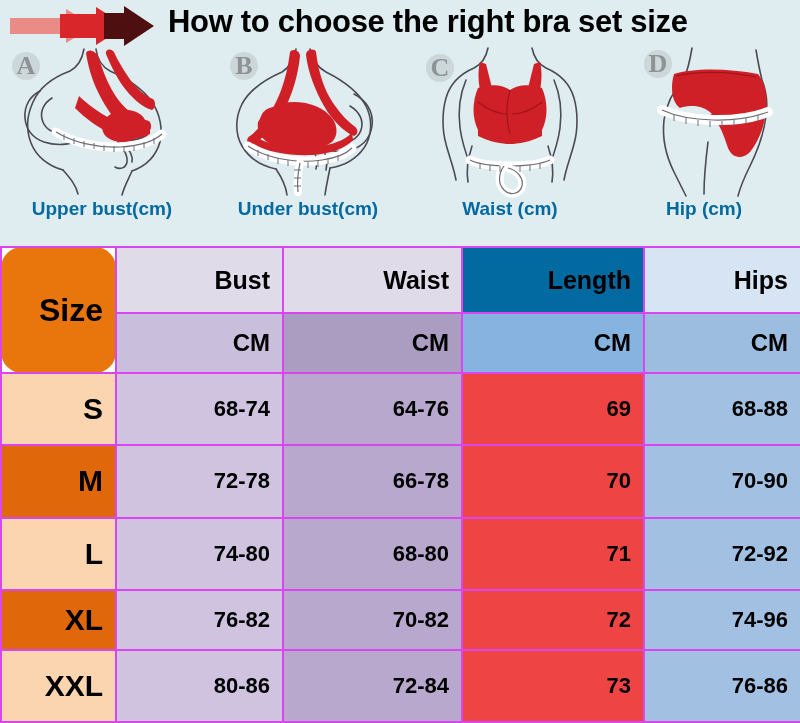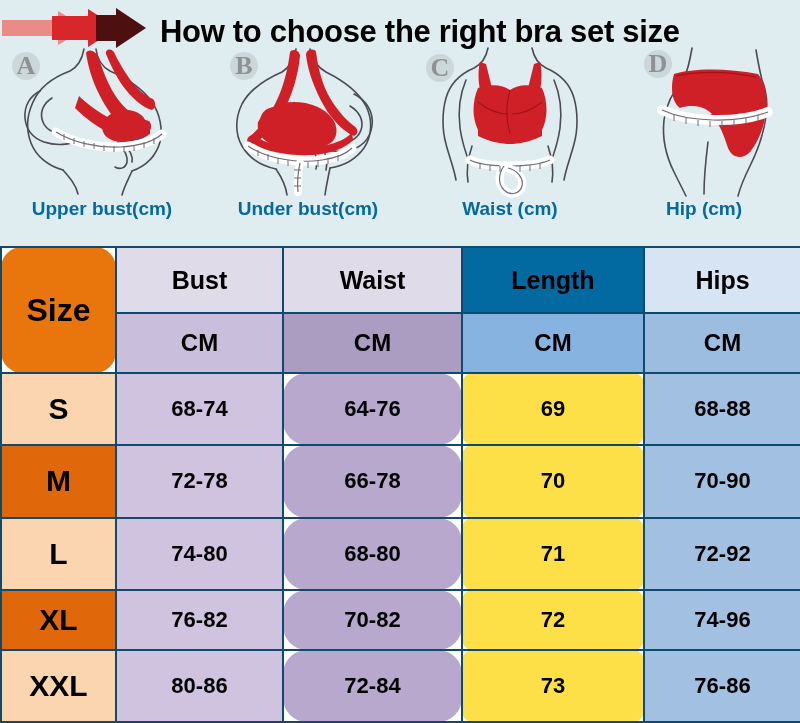--- a/index.html
+++ b/index.html
@@ -29,21 +29,22 @@
     overflow: hidden;
   }
 
   .title-row {
     position: absolute;
     top: 4px;
     left: 0;
     width: 100%;
     height: 46px;
     display: flex;
-    align-items: flex-end;
+    align-items: flex-start;
+    padding-left: 8px;
   }
 
   .arrows { width: 160px; height: 44px; flex: 0 0 160px; }
 
   .title-text {
     font-size: 31px;
     font-weight: 700;
     color: #000000;
     letter-spacing: -0.3px;
     white-space: nowrap;
@@ -108,26 +109,26 @@
   }
 
   table.size-table {
     width: 800px;
     height: 477px;
     border-collapse: collapse;
     table-layout: fixed;
   }
 
   table.size-table td {
-    border: 2px solid #0c4a6e;
-    text-align: center;
+    border: 2px solid #d946ef;
+    text-align: right;
     vertical-align: middle;
     font-family: "Liberation Sans", sans-serif;
     color: #000000;
-    padding: 0;
+    padding: 12px;
   }
 
   
   col.c-size   { width: 115px; }
   col.c-bust   { width: 167px; }
   col.c-waist  { width: 179px; }
   col.c-length { width: 182px; }
   col.c-hips   { width: 157px; }
 
   
@@ -145,22 +146,22 @@
   .u-bust   { background: #c9bfdc; font-size: 24px; font-weight: 700; }
   .u-waist  { background: #ab9cc2; font-size: 24px; font-weight: 700; }
   .u-length { background: #86b3e0; font-size: 24px; font-weight: 700; }
   .u-hips   { background: #9cbce0; font-size: 24px; font-weight: 700; }
 
   
   .sz-odd  { background: #fbd5b0; font-size: 30px; font-weight: 700; }
   .sz-even { background: #e0670a; font-size: 30px; font-weight: 700; }
 
   .v-bust   { background: #cfc3e0; font-size: 22px; font-weight: 700; }
-  .v-waist  { background: #b9a8cd; font-size: 22px; font-weight: 700; border-radius: 24px; }
-  .v-length { background: #fde047; font-size: 22px; font-weight: 700; border-radius: 11px; }
+  .v-waist  { background: #b9a8cd; font-size: 22px; font-weight: 700; }
+  .v-length { background: #ef4444; font-size: 22px; font-weight: 700; }
   .v-hips   { background: #a2c0e2; font-size: 22px; font-weight: 700; }
 
   .r-s   td { height: 72px; }
   .r-m   td { height: 72px; }
   .r-l   td { height: 72px; }
   .r-xl  td { height: 60px; }
   .r-xxl td { height: 72px; }
 
   .hdr-top td { height: 66px; }
   .hdr-unit td { height: 60px; }

